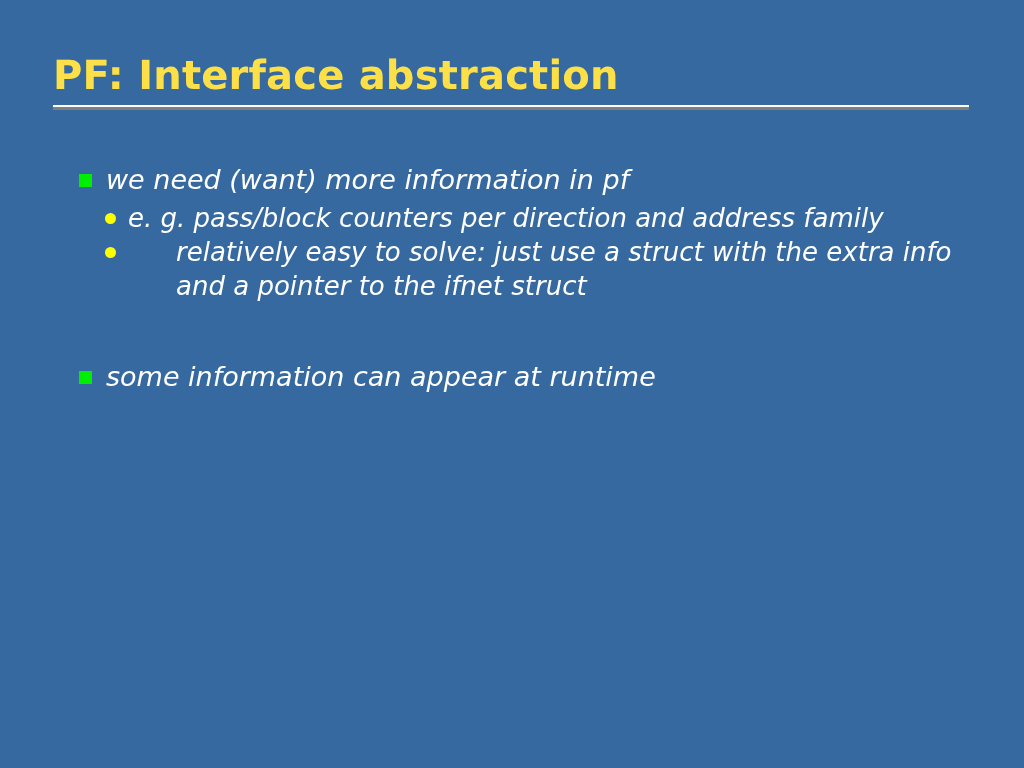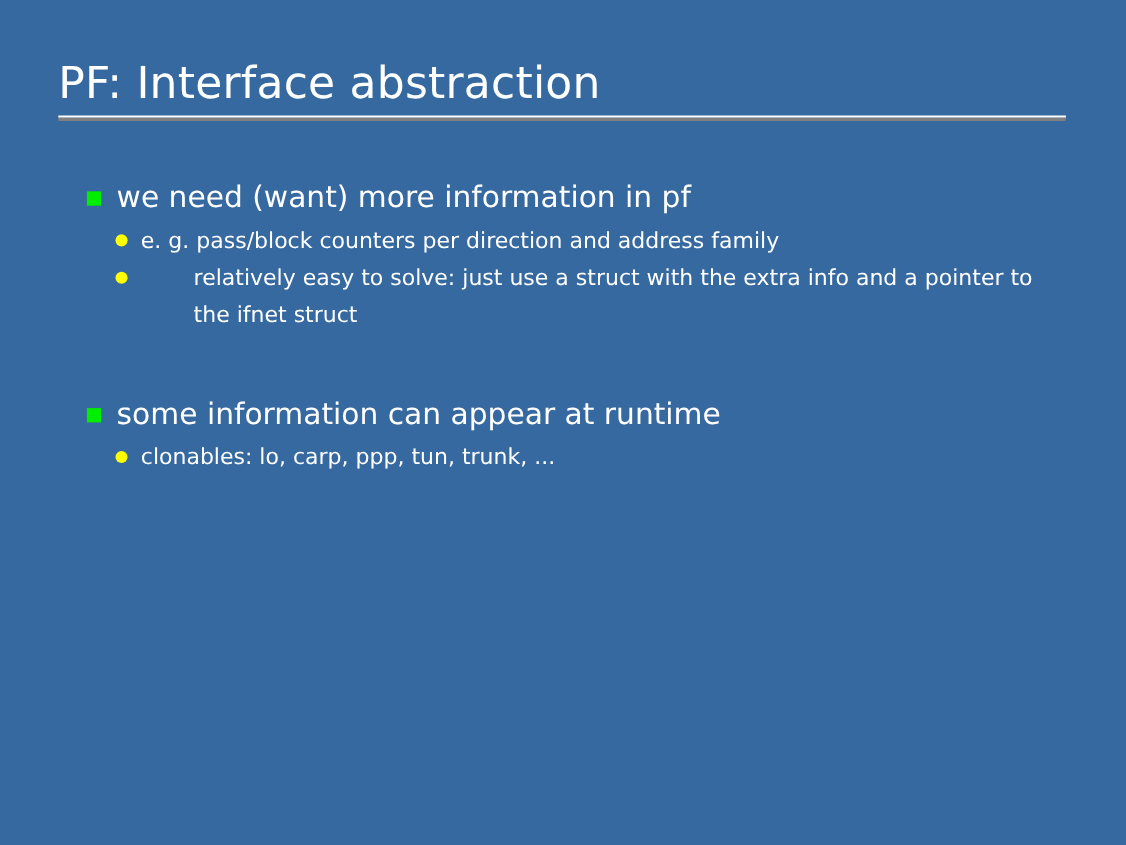--- a/index.html
+++ b/index.html
@@ -25,22 +25,22 @@
   #title-block {
     position: absolute;
     left: 53px;
     top: 52px;
     width: 916px;
   }
   #page-title {
     font-family: "DejaVu Sans", sans-serif;
     font-size: 40px;
     line-height: 48px;
-    font-weight: 400;
-    color: #ffffff;
+    font-weight: 700;
+    color: #fde047;
     letter-spacing: 0.2px;
     white-space: nowrap;
     text-rendering: geometricPrecision;
   }
   #title-rule {
     position: absolute;
     left: 0px;
     top: 53px;
     width: 916px;
     height: 4px;
@@ -59,20 +59,21 @@
   
   #body-block {
     position: absolute;
     left: 78px;
     top: 162px;
     width: 900px;
   }
 
   .group {
     margin-bottom: 0px;
+    font-style: italic;
   }
   .group.spaced {
     margin-top: 56px;
   }
 
   
   .l1 {
     position: relative;
     display: block;
     padding-left: 28px;
@@ -92,21 +93,21 @@
     background: #00ee00;
     display: block;
   }
 
   
   .l2 {
     position: relative;
     display: block;
     padding-left: 50px;
     color: #ffffff;
-    font-size: 20px;
+    font-size: 26px;
     line-height: 34px;
     font-family: "DejaVu Sans", sans-serif;
     margin-bottom: 0px;
     max-width: 840px;
   }
   .l2 .dot-bullet {
     position: absolute;
     left: 27px;
     top: 12px;
     width: 11px;
@@ -156,20 +157,16 @@
       </div>
     </div>
 
     <div class="group spaced">
       <div class="l1">
         <span class="sq-bullet" style="background: rgb(0, 238, 0);"></span>
         <span>some information can appear at runtime</span>
       </div>
 
 
-      <div class="l2">
-        <span class="dot-bullet" style="background: rgb(255, 255, 0);"></span>
-        <span class="l2-text">clonables: lo, carp, ppp, tun, trunk, ...</span>
-      </div>
     </div>
 
   </div>
 </div>
 
 </body></html>

